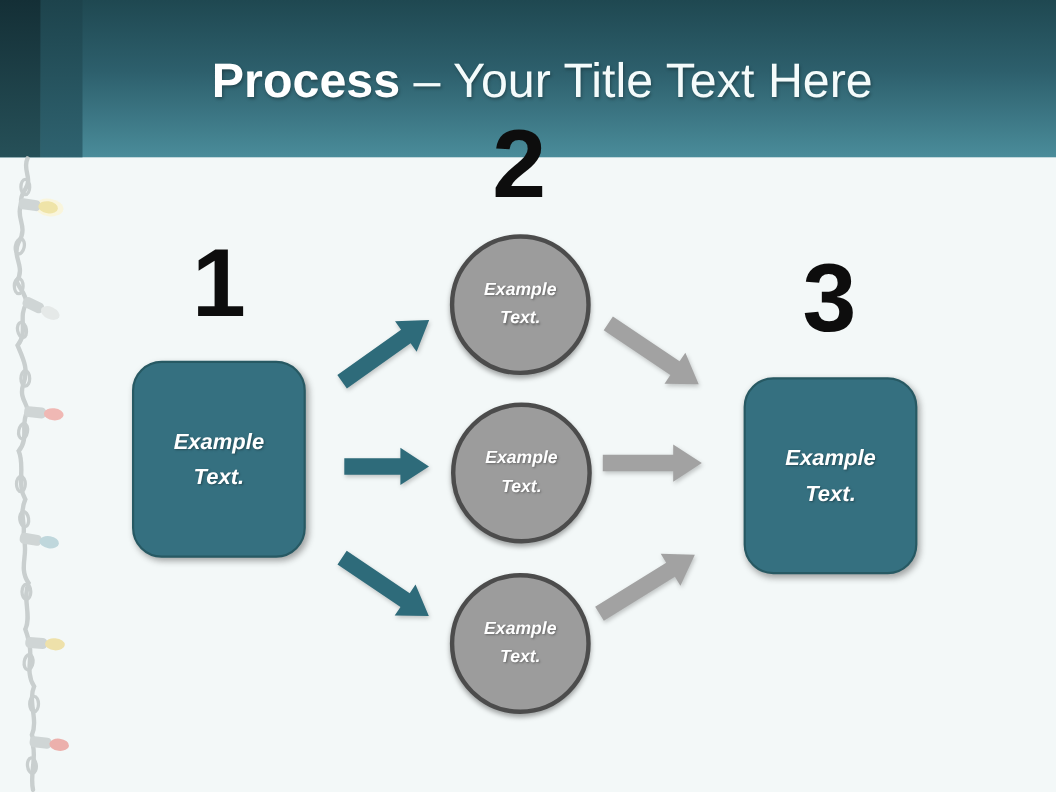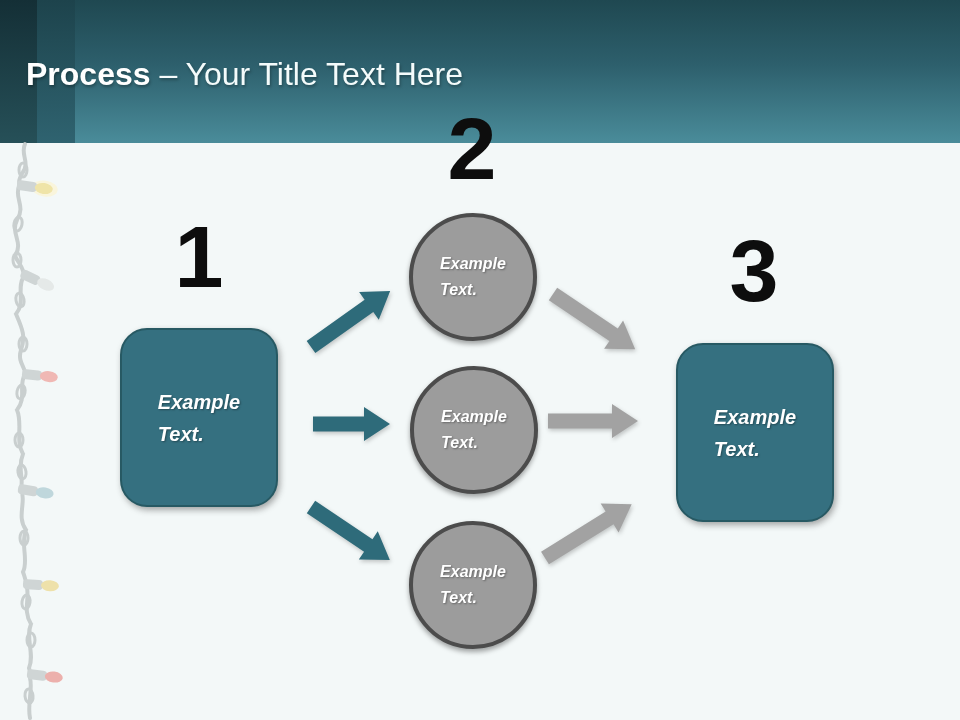--- a/index.html
+++ b/index.html
@@ -22,22 +22,22 @@
   .header-band-1{
     position:absolute;left:0;top:0;width:37px;height:143px;
     background:linear-gradient(180deg,#142f36 0%,#265058 100%);
   }
   .header-band-2{
     position:absolute;left:37px;top:0;width:38px;height:143px;
     background:linear-gradient(180deg,#1d434c 0%,#2f6370 100%);
   }
   .title-line{
     position:absolute;left:0;right:0;top:52px;height:44px;line-height:44px;
-    padding-left:26px;
-    font-size:32px;color:#ffffff;
+    text-align:center;padding-left:26px;
+    font-size:44px;color:#ffffff;
     text-shadow:1px 2px 3px rgba(0,0,0,0.30);
     white-space:nowrap;
   }
   .title-emphasis{font-weight:700;}
   .title-rest{font-weight:400;color:#f4fbfb;}
 
   
   .step-number{
     position:absolute;width:120px;height:92px;line-height:92px;
     text-align:center;font-size:88px;font-weight:700;color:#0d0d0d;
@@ -65,21 +65,21 @@
     box-shadow:0 3px 5px rgba(0,0,0,0.35);
     display:flex;align-items:center;justify-content:center;
     z-index:4;
   }
   .circle-top{left:409px;top:213px;}
   .circle-mid{left:410px;top:366px;}
   .circle-bottom{left:409px;top:521px;}
 
   
   .shape-label{
-    color:#ffffff;font-weight:700;font-style:italic;
+    color:#ffffff;font-weight:700;font-style:italic;text-align:center;
     white-space:pre-line;text-shadow:1px 1px 2px rgba(0,0,0,0.35);
   }
   .teal-box .shape-label{font-size:20px;line-height:32px;}
   .gray-circle .shape-label{font-size:16px;line-height:26px;}
 
   
   .arrows-layer{
     position:absolute;left:0;top:0;width:960px;height:720px;z-index:3;
     pointer-events:none;
     filter:drop-shadow(1px 2px 2px rgba(0,0,0,0.22));

